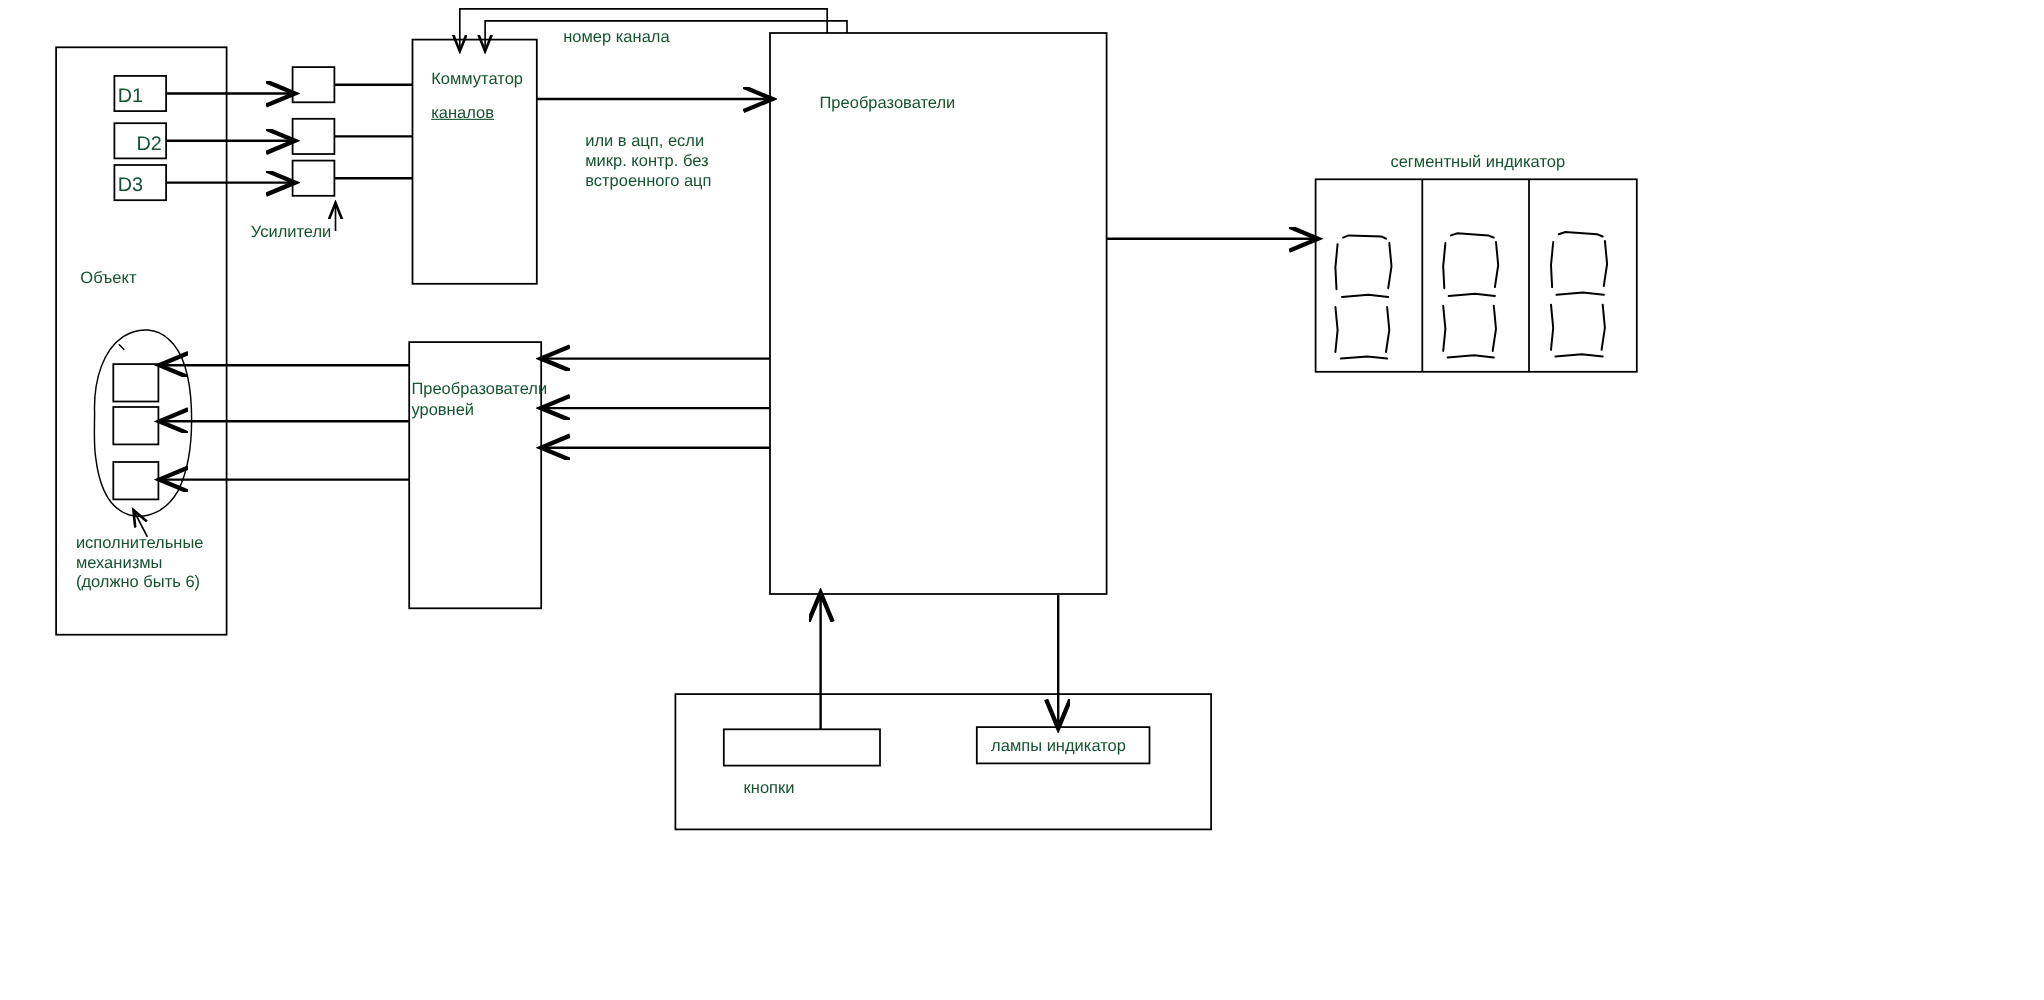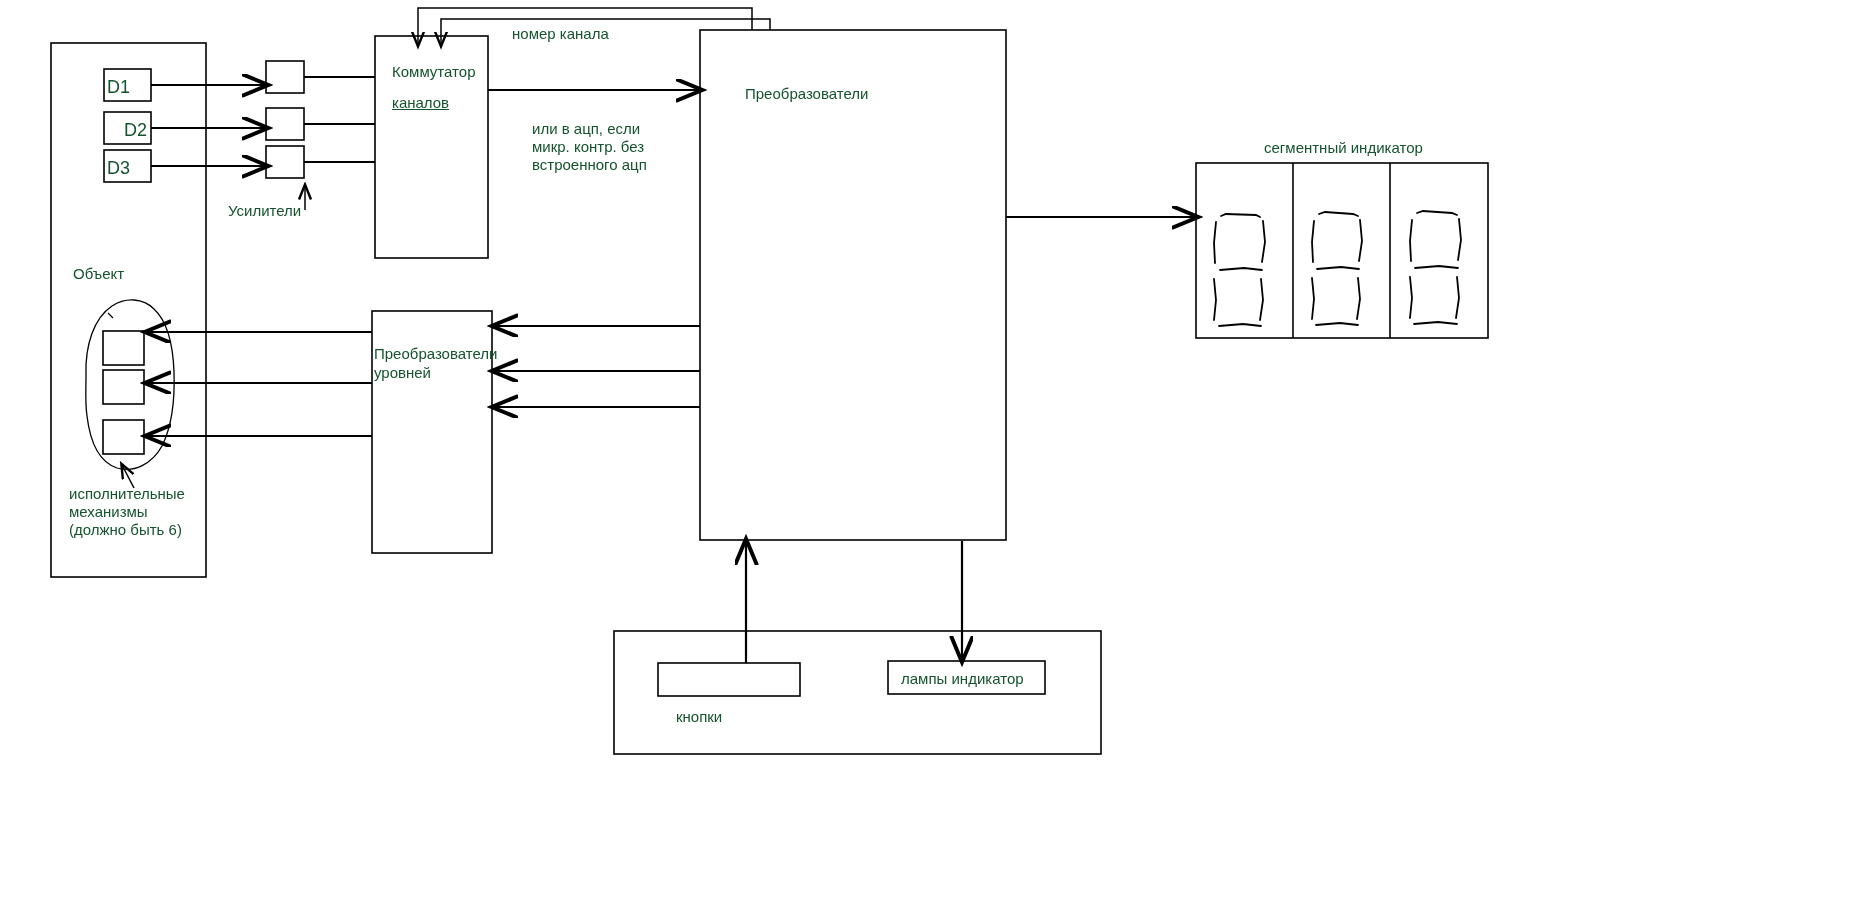--- a/index.html
+++ b/index.html
@@ -154,21 +154,21 @@
 
     <path class="wire" d="M962,541 L962,660" marker-end="url(#ah)"></path>
   </svg>
 
   <div class="lbl small" style="left:107px; top:78px;">D1</div>
   <div class="lbl small" style="left:124px; top:121px;">D2</div>
   <div class="lbl small" style="left:107px; top:159px;">D3</div>
 
   <div class="lbl" style="left:228px; top:201px;">Усилители</div>
 
-  <div class="lbl" style="left:73px; top:264px;text-align:right;">Объект</div>
+  <div class="lbl" style="left:73px; top:243px;text-align:right;">Объект</div>
 
   <div class="lbl multi" style="left:69px; top:485px; line-height:18px;">исполнительные
 механизмы
 (должно быть 6)</div>
 
   <div class="lbl" style="left:392px; top:62px;">Коммутатор</div>
   <div class="lbl" style="left:392px; top:93px;text-decoration:underline;">каналов</div>
 
   <div class="lbl" style="left:512px; top:24px;">номер канала</div>
 

